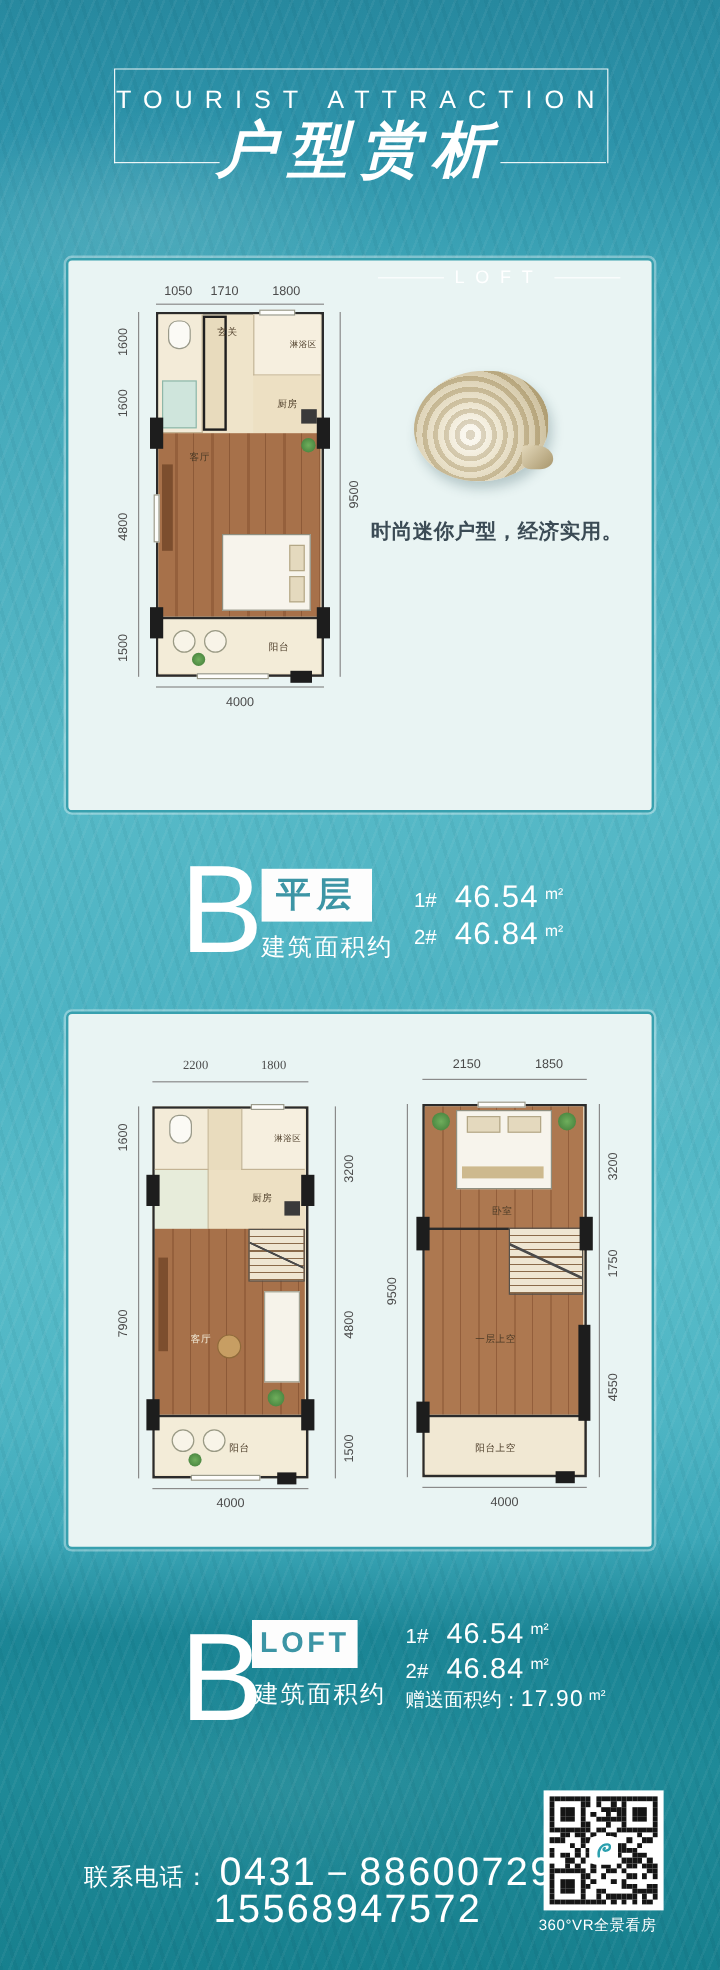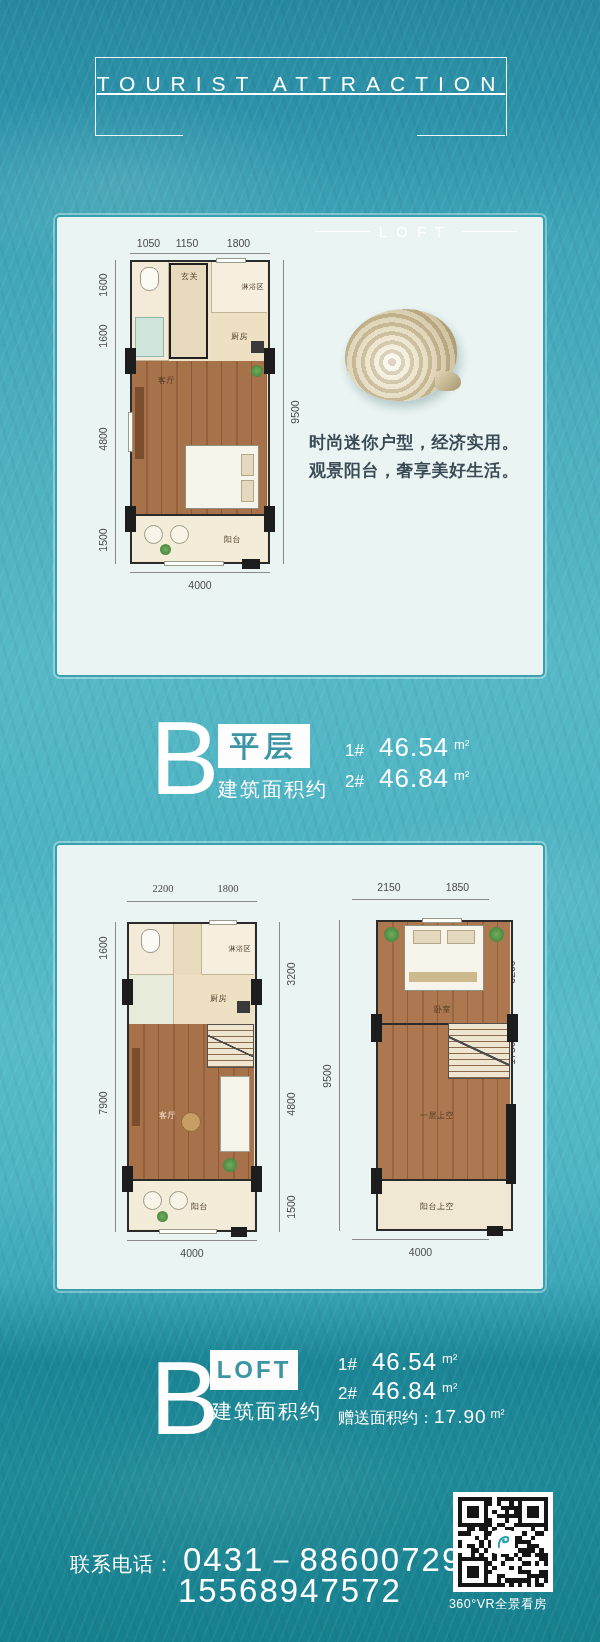--- a/index.html
+++ b/index.html
@@ -9,21 +9,21 @@
     background:linear-gradient(180deg,#27899f 0%,#2d93aa 7%,#3ea5b7 14%,#4db0c0 27%,#56b9c7 40%,#4db3c3 52%,#58bcc9 63%,#4eb5c4 72%,#3ca7b8 78%,#1b8595 83%,#1f8a98 90%,#17808e 100%);}
   .water-tex{position:absolute;inset:0;opacity:.8;
     background:
       radial-gradient(ellipse 300px 130px at 20% 11%,rgba(255,255,255,.14),transparent 70%),
       radial-gradient(ellipse 280px 110px at 82% 54%,rgba(255,255,255,.12),transparent 70%),
       radial-gradient(ellipse 320px 140px at 40% 91%,rgba(255,255,255,.07),transparent 70%),
       repeating-linear-gradient(112deg,rgba(255,255,255,.06) 0 2px,transparent 2px 9px),
       repeating-linear-gradient(74deg,rgba(0,40,50,.05) 0 3px,transparent 3px 12px);}
   
   .hdr-box{position:absolute;left:95px;top:57px;width:410px;height:78px;border:1px solid rgba(255,255,255,.9);border-bottom:none;}
-  .kicker{position:absolute;left:0;right:0;top:14px;text-align:center;color:#fff;font-size:21px;letter-spacing:10px;font-weight:400;text-decoration:underline;}
+  .kicker{position:absolute;left:0;right:0;top:14px;text-align:center;color:#fff;font-size:21px;letter-spacing:10px;font-weight:400;}
   .hdr-bline{position:absolute;top:135px;height:1px;background:rgba(255,255,255,.9);}
   .title{position:absolute;left:0;right:0;top:92px;margin:0;text-align:center;color:#fff;
     font-family:"Liberation Serif",serif;font-style:italic;font-weight:bold;font-size:50px;letter-spacing:10px;}
   
   .card{position:absolute;left:55px;width:490px;background:#e9f4f3;border:2px solid #38a0ae;border-radius:5px;box-shadow:0 0 0 2px rgba(255,255,255,.35);box-sizing:border-box;}
   .loft-tag{position:absolute;right:26px;top:6px;display:flex;align-items:center;gap:9px;}
   .loft-tag .tl{width:55px;height:1px;background:rgba(255,255,255,.9);}
   .loft-tag .tt{color:#fff;font-size:15px;letter-spacing:9px;}
   
   .planbox{position:absolute;border:2.5px solid #2b2b2b;background:#efe4ca;box-sizing:border-box;}
@@ -86,51 +86,52 @@
 
 <div class="page">
   <div class="water"></div>
   <div class="water-tex"></div>
 
   <div class="hdr-box">
     <div class="kicker">TOURIST ATTRACTION</div>
   </div>
   <div class="hdr-bline" style="left:95px;width:88px;"></div>
   <div class="hdr-bline" style="left:417px;width:88px;"></div>
+  <h1 class="title">户型赏析</h1>
 
   <div class="card" style="top:215px;height:462px;">
     <div class="loft-tag">
       <div class="tl"></div>
       <div class="tt">LOFT</div>
       <div class="tl"></div>
     </div>
 
     <div class="hdim-row" style="left:73px;top:20px;width:140px;">
       <span style="width:37px;">1050</span>
-      <span style="width:40px;">1150</span>
+      <span style="width:40px;">1710</span>
       <span style="width:63px;">1800</span>
     </div>
     <div class="dline" style="left:73px;top:36px;width:140px;height:1px;"></div>
     <div class="dline" style="left:58px;top:43px;width:1px;height:304px;"></div>
     <div class="dline" style="left:226px;top:43px;width:1px;height:304px;"></div>
     <div class="dline" style="left:73px;top:355px;width:140px;height:1px;"></div>
 
     <span class="vdim" style="left:46px;top:68px;">1600</span>
     <span class="vdim" style="left:46px;top:119px;">1600</span>
     <span class="vdim" style="left:46px;top:222px;">4800</span>
     <span class="vdim" style="left:46px;top:323px;">1500</span>
     <span class="vdim" style="left:238px;top:195px;">9500</span>
     <div class="hdim" style="left:73px;top:362px;width:140px;">4000</div>
 
     <div class="planbox" style="left:73px;top:43px;width:140px;height:304px;">
       <div class="room" style="left:0;top:0;width:37px;height:99px;background:#f3ebd8;border-right:1px solid #c3b394;border-bottom:1px solid #c3b394;">
         <div class="toilet" style="left:8px;top:5px;width:17px;height:22px;"></div>
         <div class="room" style="left:3px;top:55px;width:29px;height:40px;background:#cfe5dc;border:1px solid #8fb7a8;"></div>
       </div>
-      <div class="room" style="left:37px;top:1px;width:39px;height:96px;background:#e8dbbd;border:2px solid #1f1f1f;text-align:center;">
+      <div class="room" style="left:37px;top:1px;width:20px;height:96px;background:#e8dbbd;border:2px solid #1f1f1f;text-align:center;">
         <span class="rlabel" style="left:10px;top:6px;">玄关</span>
       </div>
       <div class="room" style="left:79px;top:0;width:56px;height:51px;background:#f6efdf;border-bottom:1px solid #c3b394;border-left:1px solid #c3b394;">
         <span class="rlabel" style="right:3px;top:20px;font-size:7px;">淋浴区</span>
       </div>
       <div class="room" style="left:79px;top:51px;width:56px;height:48px;background:#ede0c3;">
         <span class="rlabel" style="left:20px;top:18px;">厨房</span>
         <div class="room" style="right:3px;top:28px;width:13px;height:12px;background:#3a3a3a;"></div>
       </div>
       <div class="room wood" style="left:0;top:99px;width:135px;height:153px;">
@@ -155,21 +156,20 @@
       <div class="pillar" style="right:8px;bottom:-7px;width:18px;height:10px;"></div>
       <div class="win" style="left:84px;top:-4px;width:30px;height:5px;"></div>
       <div class="win" style="left:-4px;top:150px;width:5px;height:40px;"></div>
       <div class="win" style="left:32px;bottom:-4px;width:60px;height:5px;"></div>
     </div>
 
     <div class="shell" style="left:288px;top:92px;width:112px;height:92px;"></div>
 
     <div class="desc" style="left:252px;top:212px;width:260px;">
       <p>时尚迷你户型，经济实用。</p>
-      <p>观景阳台，奢享美好生活。</p>
     </div>
   </div>
 
   <div class="bigB" style="left:150px;top:712px;">B</div>
   <div class="badge" style="left:218px;top:724px;width:92px;height:44px;line-height:44px;font-size:29px;letter-spacing:5px;">平层</div>
   <div class="area-label" style="left:218px;top:776px;font-size:20px;">建筑面积约</div>
   <div class="areas" style="left:345px;top:732px;">
     <div class="arearow">
       <span class="no">1#</span>
       <span class="val">46.54</span>
@@ -242,21 +242,21 @@
     <div class="dline" style="left:295px;top:54px;width:137px;height:1px;"></div>
     <div class="dline" style="left:282px;top:75px;width:1px;height:311px;"></div>
     <div class="dline" style="left:442px;top:75px;width:1px;height:311px;"></div>
     <div class="dline" style="left:295px;top:394px;width:137px;height:1px;"></div>
     <span class="vdim" style="left:270px;top:231px;">9500</span>
     <span class="vdim" style="left:454px;top:127px;">3200</span>
     <span class="vdim" style="left:454px;top:208px;">1750</span>
     <span class="vdim" style="left:454px;top:311px;">4550</span>
     <div class="hdim" style="left:295px;top:401px;width:137px;">4000</div>
 
-    <div class="planbox" style="left:295px;top:75px;width:137px;height:311px;margin-left:24px;">
+    <div class="planbox" style="left:295px;top:75px;width:137px;height:311px;">
       <div class="room wood2" style="left:0;top:0;width:132px;height:257px;">
         <div class="bed" style="left:26px;top:3px;width:78px;height:64px;">
           <div class="pillow" style="left:8px;top:4px;width:26px;height:12px;"></div>
           <div class="pillow" style="left:42px;top:4px;width:26px;height:12px;"></div>
           <div class="pillow" style="left:4px;bottom:8px;width:68px;height:10px;background:#cdb98e;border:none;"></div>
         </div>
         <div class="plant" style="left:6px;top:5px;width:15px;height:15px;"></div>
         <div class="plant" style="right:6px;top:5px;width:15px;height:15px;"></div>
         <span class="rlabel" style="left:56px;top:82px;">卧室</span>
         <div class="room" style="left:0;top:101px;width:70px;height:2px;background:#2b2b2b;"></div>

